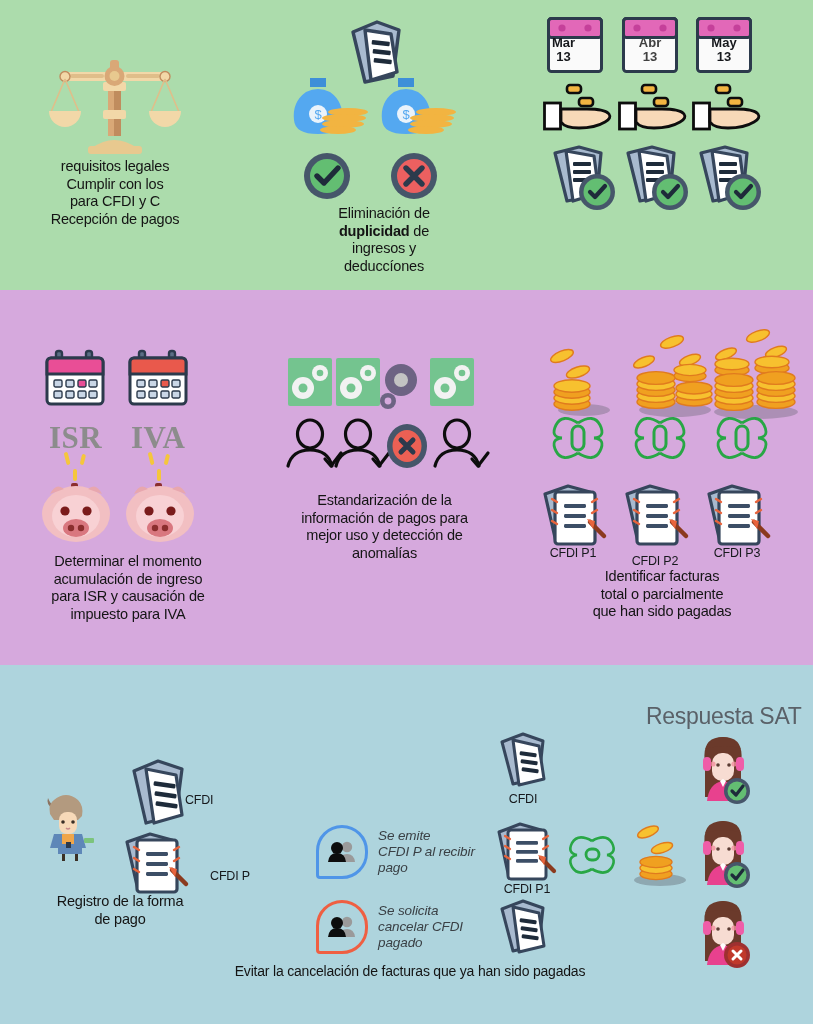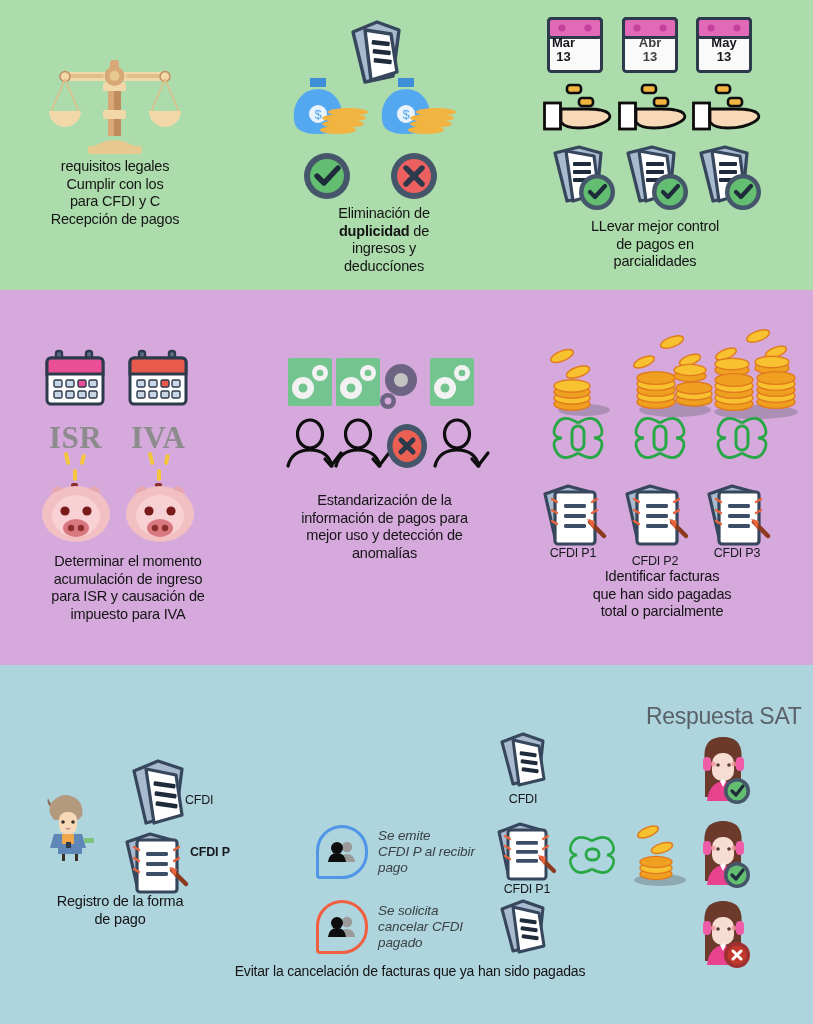--- a/index.html
+++ b/index.html
@@ -269,25 +269,20 @@
       <svg width="70" height="68" viewBox="0 0 70 68">
         <path d="M6 10 L30 4 L52 10 L48 52 L18 58 Z" fill="#A8BACF" stroke="#36465C" stroke-width="3.2" stroke-linejoin="round"></path>
         <path d="M17 8 L45 13 L50 50 L24 58 Z" fill="#FFFFFF" stroke="#36465C" stroke-width="3.2" stroke-linejoin="round"></path>
         <rect x="24" y="19" width="18" height="4" rx="1" fill="#1E2B3A"></rect>
           <rect x="24" y="27" width="18" height="4" rx="1" fill="#1E2B3A"></rect>
           <rect x="24" y="35" width="18" height="4" rx="1" fill="#1E2B3A"></rect>
         <circle cx="48" cy="49" r="18" fill="#46566A"></circle>
           <circle cx="48" cy="49" r="13.5" fill="#63BE72"></circle>
         <path d="M41 49 L46 54 L56 43" stroke="#1E2B3A" stroke-width="4.2" fill="none" stroke-linecap="round" stroke-linejoin="round"></path>
       </svg>
-    </div>
-    <div class="cap" style="left:560px; top:218px; width:190px;">
-      <div>LLevar mejor control</div>
-      <div>de pagos en</div>
-      <div>parcialidades</div>
     </div>
   </div>
 
   <div class="band" id="band-purple">
 
     <div class="ic" style="left:45px; top:60px;">
       <svg width="60" height="58" viewBox="0 0 60 58">
         <rect x="11" y="1" width="6" height="12" rx="2.5" fill="#5C6E85" stroke="#2C3A4C" stroke-width="2.4"></rect>
         <rect x="41" y="1" width="6" height="12" rx="2.5" fill="#5C6E85" stroke="#2C3A4C" stroke-width="2.4"></rect>
         <rect x="2" y="8" width="56" height="46" rx="4" fill="#FFFFFF" stroke="#2C3A4C" stroke-width="3"></rect>
@@ -578,22 +573,22 @@
         <path d="M47 37 l8 2 l-2 8 z" fill="#E8643C"></path>
       </svg>
     </div>
 
     <div class="lbl" style="left:528px; top:256px; width:90px;">CFDI P1</div>
     <div class="lbl" style="left:610px; top:256px; width:90px;margin-top:8px;">CFDI P2</div>
     <div class="lbl" style="left:692px; top:256px; width:90px;">CFDI P3</div>
 
     <div class="cap" style="left:542px; top:278px; width:240px;">
       <div>Identificar facturas</div>
+      <div>total o parcialmente</div>
       <div>que han sido pagadas</div>
-      <div>total o parcialmente</div>
     </div>
   </div>
 
   <div class="band" id="band-teal">
 
     <div class="ic" style="left:40px; top:125px;">
       <svg width="64" height="72" viewBox="0 0 64 72">
         <path d="M12 18 q-6 -4 -4 -10 q4 10 8 6 z" fill="#8C7361"></path>
         <path d="M14 10 q12 -10 24 0 q6 6 4 16 l-4 4 h-24 l-4 -6 q-2 -10 4 -14z" fill="#B39A7F"></path>
         <rect x="19" y="22" width="18" height="22" rx="8" fill="#F7D9B8"></rect>
@@ -636,21 +631,21 @@
           <path d="M17 20 l-5 -3"></path>
             <path d="M17 31 l-5 -3"></path>
             <path d="M17 42 l-5 -3"></path>
           <path d="M52 20 l5 -3"></path>
             <path d="M52 31 l5 -3"></path>
         </g>
         <path d="M50 40 L64 54" stroke="#8B3A1E" stroke-width="4.5" stroke-linecap="round"></path>
         <path d="M47 37 l8 2 l-2 8 z" fill="#E8643C"></path>
       </svg>
     </div>
-    <div class="lbl" style="left:190px; top:180px; width:80px; text-align:left;font-weight:bold;">CFDI P</div>
+    <div class="lbl" style="left:190px; top:204px; width:80px; text-align:center;">CFDI P</div>
 
     <div class="cap" style="left:20px; top:228px; width:200px;">
       <div>Registro de la forma</div>
       <div>de pago</div>
     </div>
 
     <div id="respuesta-sat" style="left:646px; top:38px;">Respuesta SAT</div>
 
     <div class="ic" style="left:497px; top:65px;">
       <svg width="60" height="64" viewBox="0 0 60 64">

